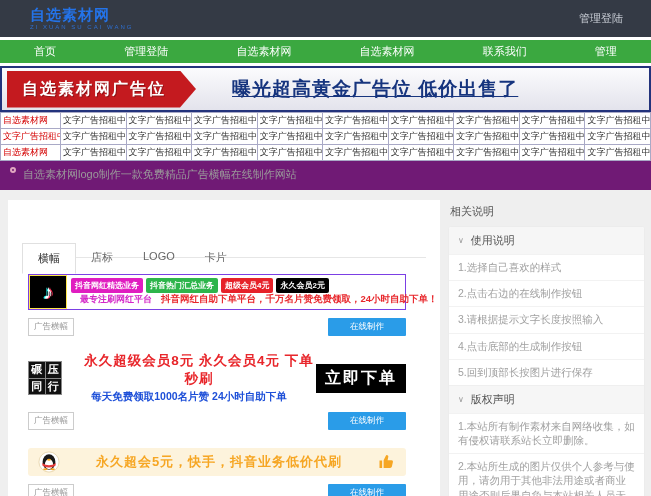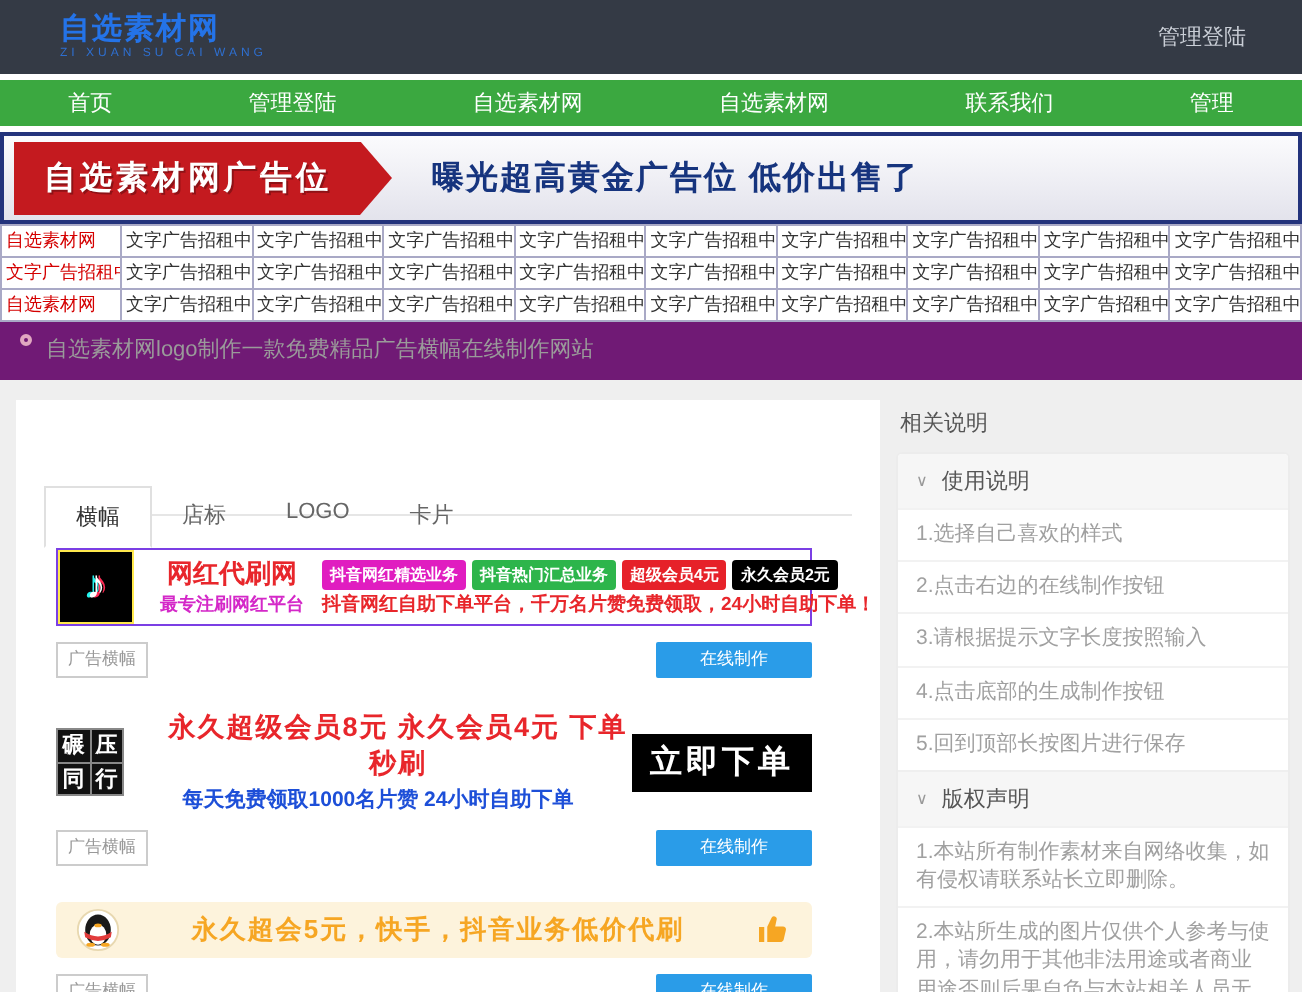--- a/index.html
+++ b/index.html
@@ -21,22 +21,22 @@
             align-items:center; justify-content:space-around; flex:0 0 auto; }
   .nav-item { color:#fff; font-size:11px; text-decoration:none; cursor:pointer; padding:0 8px; }
   
   .adbar { margin-top:3px; height:46px; border:2px solid #23337c; flex:0 0 auto;
            background:linear-gradient(180deg,#fbfbfd 0%,#e3e3ec 100%);
            display:flex; align-items:center; overflow:hidden; cursor:pointer; }
   .ribbon { margin-left:5px; background:#c41a1f; color:#fff; font-weight:bold; font-size:16px;
             padding:8px 30px 8px 15px; letter-spacing:2px; white-space:nowrap;
             clip-path:polygon(0 0, calc(100% - 16px) 0, 100% 50%, calc(100% - 16px) 100%, 0 100%);
             text-shadow:1px 1px 0 #8e1216; }
-  .headline { color:#16347e; font-weight:bold; font-size:16px; margin-left:20px;
-              letter-spacing:1px; white-space:nowrap; }
+  .headline { color:#16347e; font-weight:bold; font-size:19px; margin-left:36px;
+              letter-spacing:1px; white-space:nowrap;text-decoration:underline; }
   
   .adtable { width:100%; border-collapse:collapse; table-layout:fixed; background:#fff; flex:0 0 auto; }
   .adtable td { border:1px solid #a9a9c6; font-size:9px; padding:1px 2px; height:13px;
                 white-space:nowrap; overflow:hidden; color:#333; cursor:pointer; }
   .adtable td.lbl { color:#d40000; width:60px; }
   
   .breadcrumb { display:flex; padding:6px 10px 8px 10px;
                 font-size:11px; color:#9a9a9a; background:#701a75; flex:0 0 auto; }
   .bc-icon { width:6px; height:6px; border-radius:50%; border:2px solid #e0a8c0;
              margin-right:7px; flex:0 0 auto; }
@@ -182,21 +182,20 @@
         <div class="tab">LOGO</div>
         <div class="tab">卡片</div>
       </div>
 
     <div class="ad1">
       <div class="ad1-logo">
         <span class="note">♪</span>
       </div>
       <div class="ad1-main">
         <div class="ad1-row">
-          <span class="ad1-title">网红代刷网</span>
           <span class="badges">
 
           <span class="badge" style="background-color: rgb(224, 29, 192);">抖音网红精选业务</span>
               <span class="badge" style="background-color: rgb(45, 181, 75);">抖音热门汇总业务</span>
               <span class="badge" style="background-color: rgb(230, 33, 41);">超级会员4元</span>
               <span class="badge" style="background-color: #000000;">永久会员2元</span>
             </span>
         </div>
         <div class="ad1-row">
           <span class="ad1-sub">最专注刷网红平台</span>

